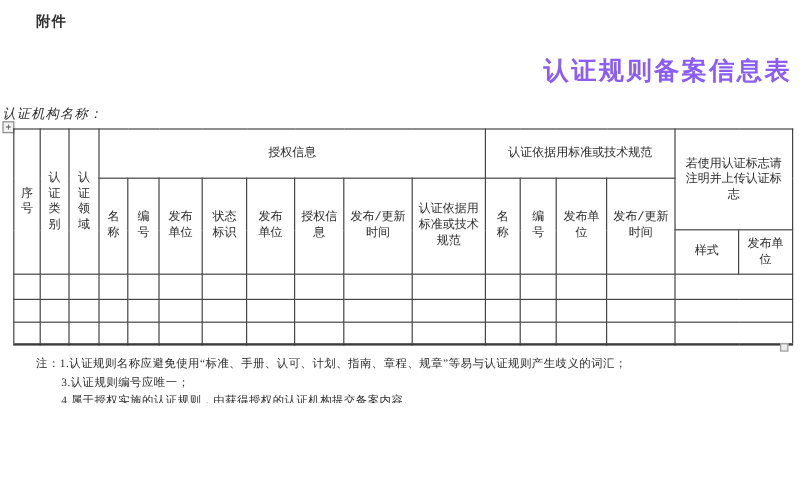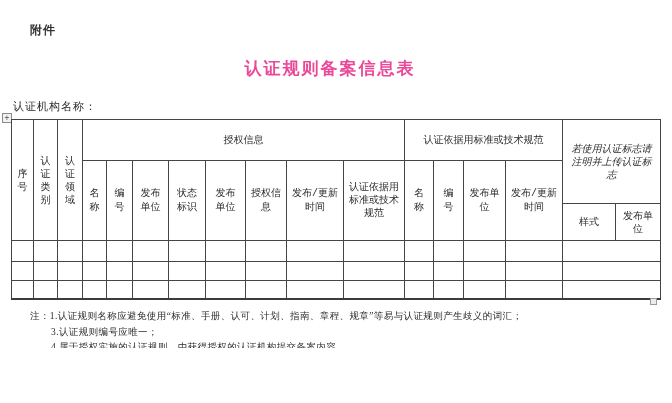--- a/index.html
+++ b/index.html
@@ -1,31 +1,31 @@
 <!DOCTYPE html>
 <html><head>
 <meta charset="utf-8">
 <style>
   * { margin:0; padding:0; box-sizing:border-box; }
   html,body { background:#ffffff; }
   .page {
     position:relative; width:672px; height:336px; background:#ffffff;
-    font-family:"Liberation Serif", serif; color:#2b2b2b; overflow:hidden;margin-top:12px;
+    font-family:"Liberation Serif", serif; color:#2b2b2b; overflow:hidden;
   }
   .attachment {
     position:absolute; left:30px; top:10px;
     font-size:12px; font-weight:bold; letter-spacing:1px; color:#333;
   }
   .title {
-    position:absolute; left:0; top:45px; width:660px; text-align:center;
-    font-size:17px; font-weight:bold; letter-spacing:2px; color:#ec4899;
+    position:absolute; left:0; top:45px; width:660px; text-align:right;
+    font-size:21px; font-weight:bold; letter-spacing:2px; color:#8b5cf6;
   }
   .org-label {
-    position:absolute; left:13px; top:87px;
-    font-size:11px; letter-spacing:1px;
+    position:absolute; left:2px; top:87px;
+    font-size:11px; letter-spacing:1px;font-style:italic;
   }
   .move-handle {
     position:absolute; left:2px; top:101px; width:10px; height:10px;
     border:1px solid #8a8a8a; background:#f2f2f2; color:#555;
     font-size:8px; line-height:8px; text-align:center;
     font-family:"DejaVu Sans Mono", monospace;
   }
   .resize-handle {
     position:absolute; left:650px; top:286px; width:7px; height:7px;
     border:1px solid #9a9a9a; background:#ececec;
@@ -43,21 +43,21 @@
   tr.hr1 { height:41px; }
   tr.hr2 { height:43px;font-family:Liberation Mono, monospace; }
   tr.hr3 { height:37px; }
   tbody tr:nth-child(1) { height:21px; }
   tbody tr:nth-child(2) { height:19px; }
   tbody tr:nth-child(3) { height:18px; }
   .stack1 { padding:1px 34%; }      
   .pad8   { padding:1px 8px; }
   .pad11  { padding:1px 11px; }
   .gpad20 { padding:1px 20px; }
-  .gpad17 { padding:1px 17px;font-style:italic; }
+  .gpad17 { padding:1px 17px; }
   .notes {
     position:absolute; left:30px; top:297px; width:625px;
     font-size:9.5px; letter-spacing:0.4px; color:#2b2b2b;
   }
   .note-row { line-height:15.5px; display:flex; }
   .note-row.indent { margin-left:21px; }
   .note-prefix { white-space:nowrap; }
 </style>
 </head>
 <body>

